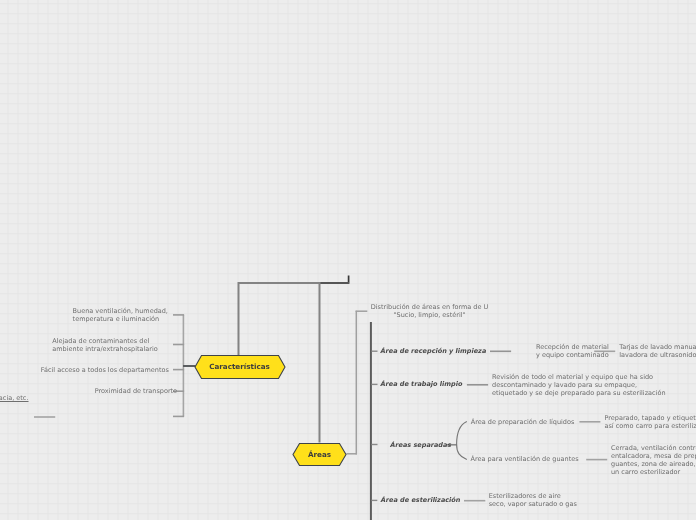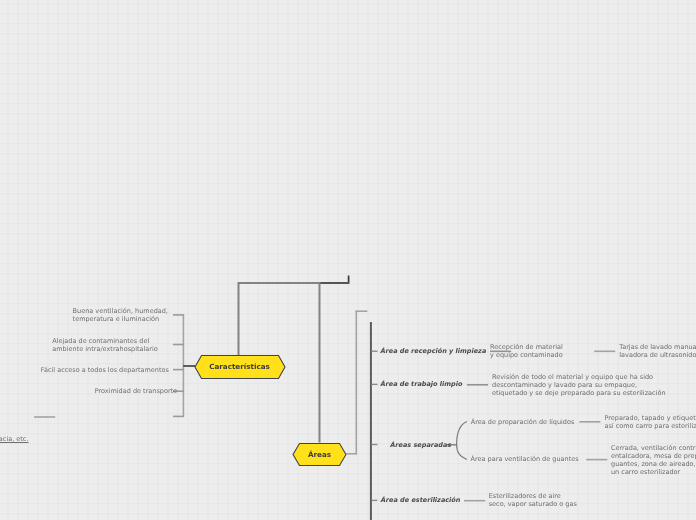--- a/index.html
+++ b/index.html
@@ -96,29 +96,31 @@
         <span>Áreas</span>
       </div>
   </div>
 
   <div class="lbl la" style="left:52.3px;top:344.5px;">Alejada de contaminantes del
 ambiente intra/extrahospitalario</div>
   <div class="lbl la" style="left:72.6px;top:314.9px;">Buena ventilación, humedad,
 temperatura e iluminación</div>
   <div class="lbl la" style="left:40.8px;top:369.6px;">Fácil acceso a todos los departamentos</div>
   <div class="lbl la" style="left:94.7px;top:391.2px;">Proximidad de transporte</div>
-  <div class="lbl ra" style="right:667.5px;top:439px;text-decoration:underline;">acia, etc.</div>
+  <div class="lbl ra" style="right:667.5px;top:398px;text-decoration:underline;">acia, etc.</div>
 
+  <div class="lbl la" style="left:370.8px;top:311.2px;text-align:center;">Distribución de áreas en forma de U
+"Sucio, limpio, estéril"</div>
 
   <div class="topic la" style="left:380.5px;top:351.2px;">Área de recepción y limpieza</div>
   <div class="topic la" style="left:380.5px;top:384.4px;">Área de trabajo limpio</div>
   <div class="topic la" style="left:380.3px;top:444.5px;margin-left:10px;">Áreas separadas</div>
   <div class="topic la" style="left:380.8px;top:500.4px;">Área de esterilización</div>
 
-  <div class="lbl la" style="left:490px;top:351.0px;">Recepción de material
+  <div class="lbl la" style="left:536px;top:351.0px;">Recepción de material
 y equipo contaminado</div>
   <div class="lbl la" style="left:619.3px;top:351.0px;">Tarjas de lavado manual,
 lavadora de ultrasonido</div>
   <div class="lbl la" style="left:492.0px;top:385.4px;">Revisión de todo el material y equipo que ha sido
 descontaminado y lavado para su empaque,
 etiquetado y se deje preparado para su esterilización</div>
   <div class="lbl la" style="left:470.8px;top:421.6px;">Área de preparación de líquidos</div>
   <div class="lbl la" style="left:604.5px;top:421.6px;">Preparado, tapado y etiquetado,
 así como carro para esterilizar</div>
   <div class="lbl la" style="left:470.6px;top:459.3px;">Área para ventilación de guantes</div>

